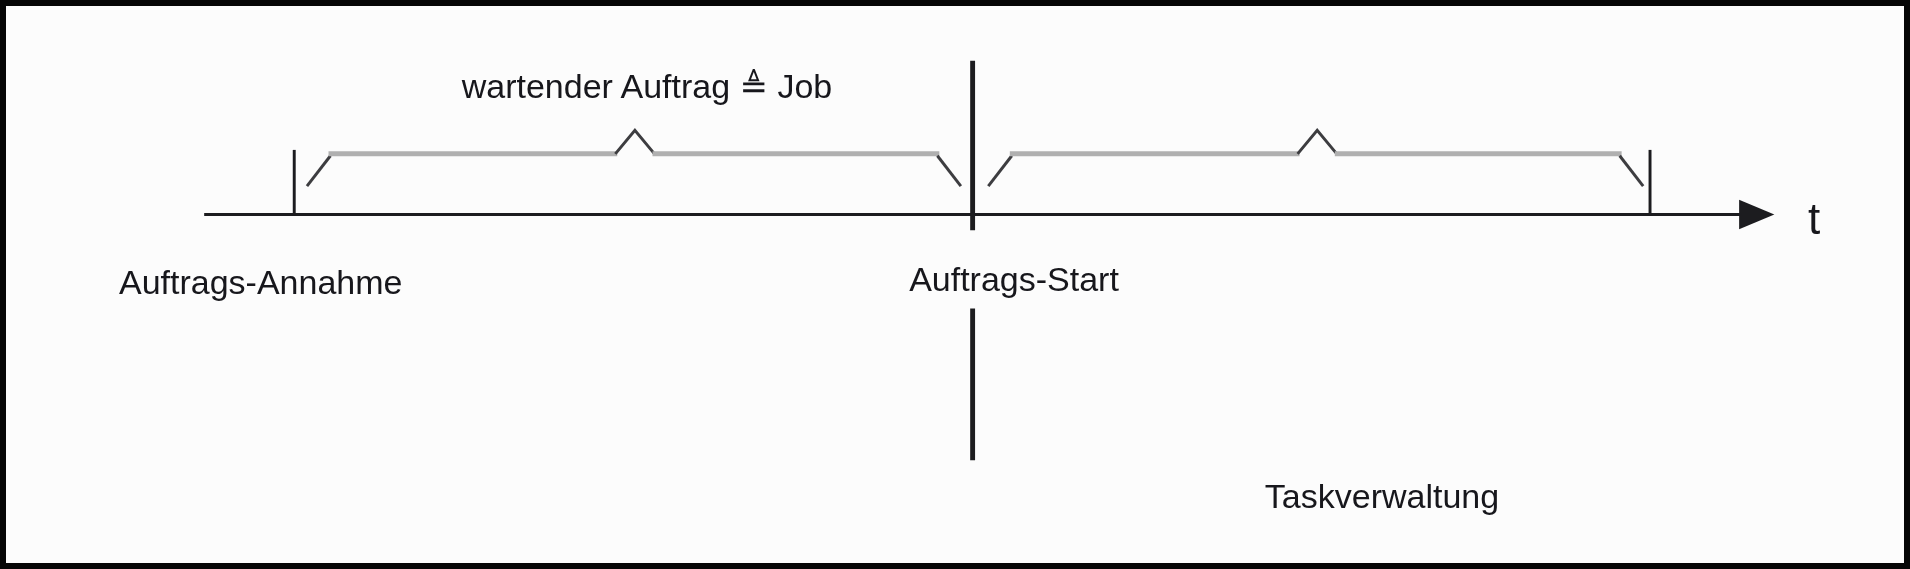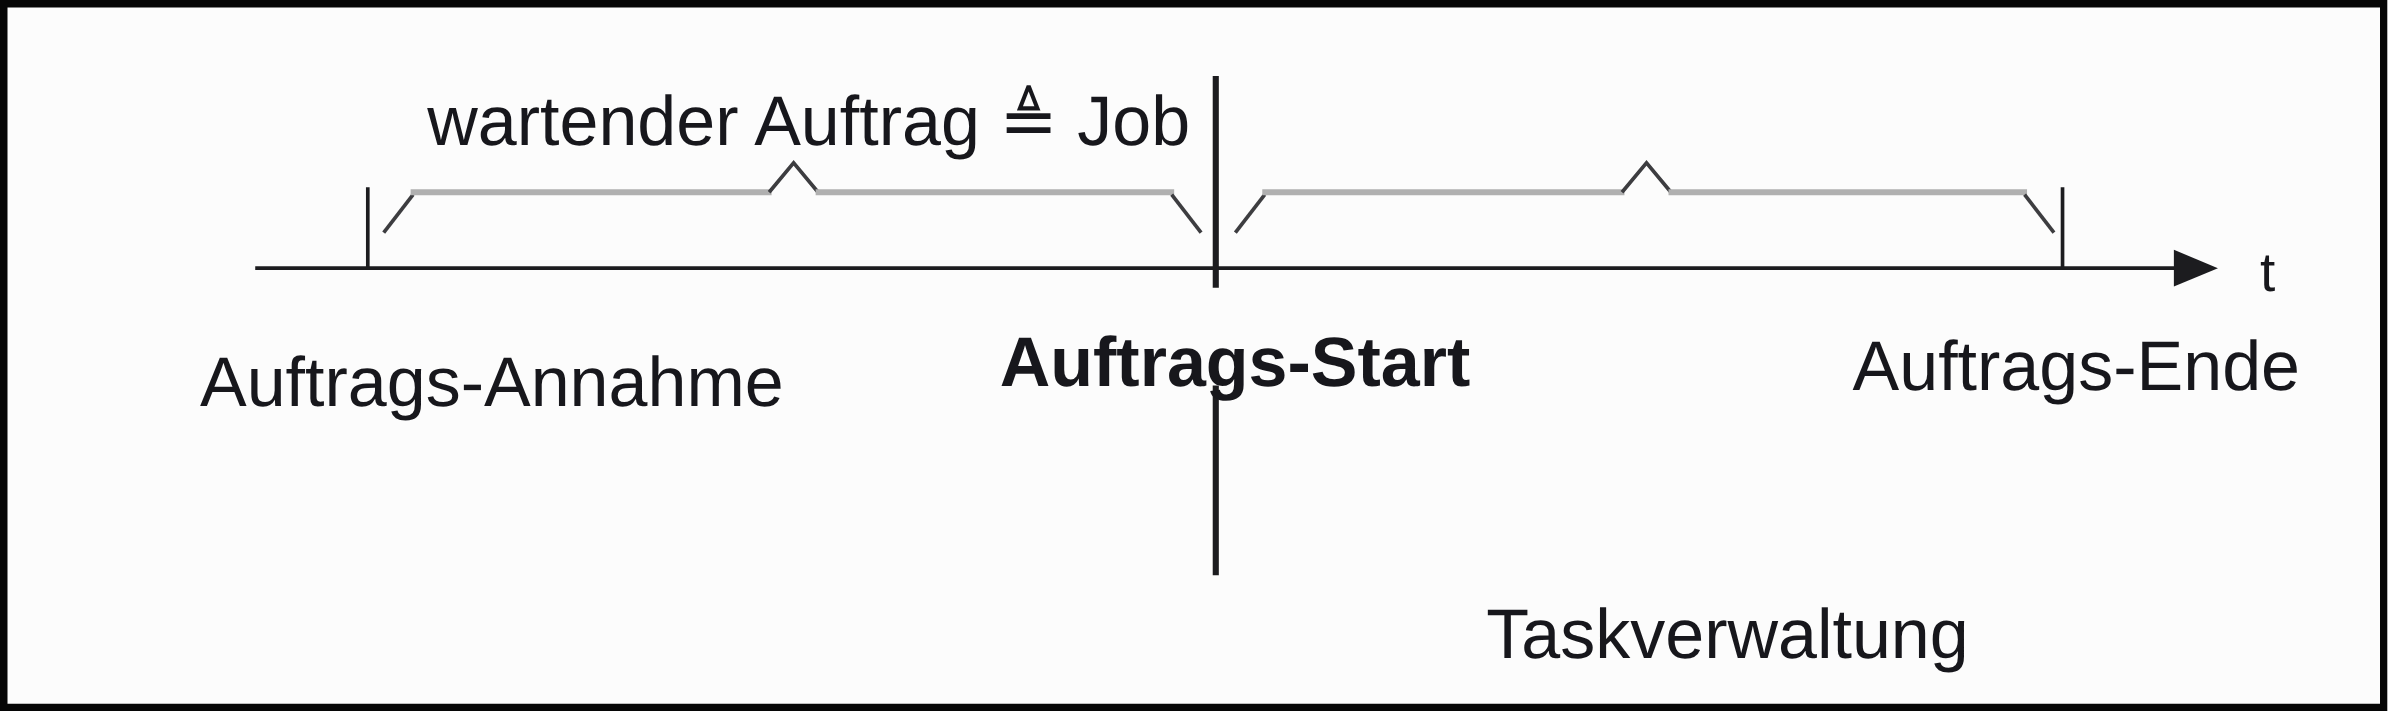--- a/index.html
+++ b/index.html
@@ -8,21 +8,21 @@
     width:1910px;height:569px;
     box-sizing:border-box;
     background:#fcfcfc;
     border:6px solid #060606;
     overflow:hidden;
     font-family:"Liberation Sans", sans-serif;
   }
   .diagram-svg{position:absolute;left:0;top:0;width:100%;height:100%;}
   .lbl{
     position:absolute;
-    font-size:56px;
+    font-size:34px;
     line-height:1;
     color:#17171c;
     white-space:pre;
     letter-spacing:0px;
   }
   .ctr{transform:translateX(-50%);}
   .axis-lbl{font-size:44px;}
 </style>
 </head>
 <body>
@@ -54,19 +54,18 @@
       <polyline points="1305,151 1325,127 1345,151" fill="none" stroke-width="3" stroke="#3d3d40"></polyline>
       <line x1="1343" y1="151" x2="1636" y2="151" stroke-width="5" stroke="#b0b0b0"></line>
       <line x1="1634" y1="153" x2="1658" y2="184" stroke-width="3" stroke="#3d3d40"></line>
     </g>
   </svg>
 
   <div class="lbl axis-lbl" style="left:1802px;top:191px;">t</div>
 
   <div class="lbl ctr" style="left:641px;top:63px;">wartender Auftrag ≜ Job</div>
 
-  <div class="lbl" style="left:113px;top:272px;margin-left:41px;">Auftrags-Annahme</div>
-  <div class="lbl ctr" style="left:982px;top:256px;font-weight:bold;">Auftrags-Start</div>
-  <div class="lbl ctr" style="left:1655px;top:259px;">Auftrags-Ende</div>
+  <div class="lbl" style="left:113px;top:259px;">Auftrags-Annahme</div>
+  <div class="lbl ctr" style="left:1008px;top:256px;">Auftrags-Start</div>
 
   <div class="lbl ctr" style="left:1376px;top:473px;">Taskverwaltung</div>
 
 </div>
 
 </body></html>

